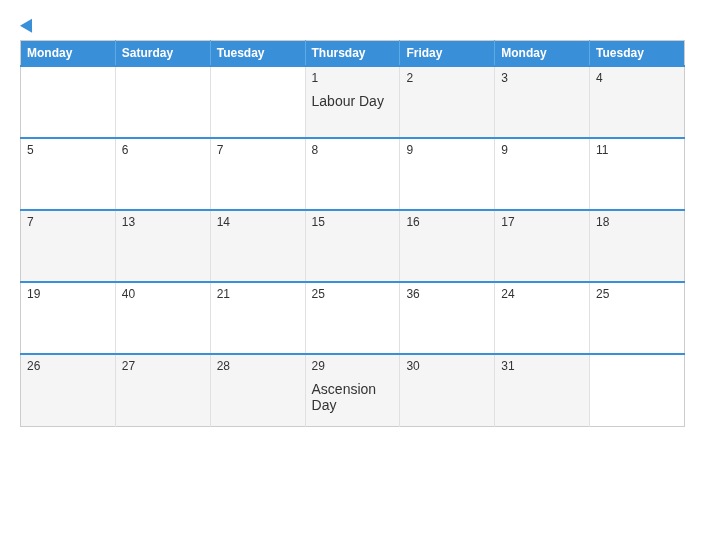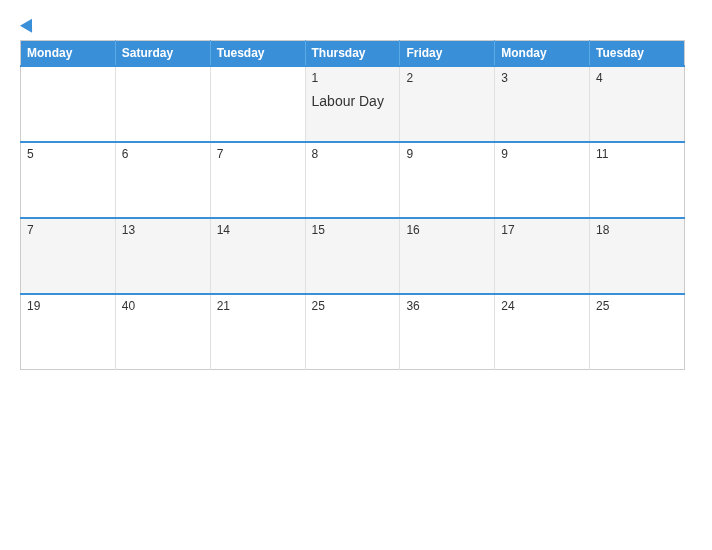--- a/index.html
+++ b/index.html
@@ -233,15 +233,37 @@
           <td>
             <span class="day-number">36</span>
           </td>
           <td>
             <span class="day-number">24</span>
           </td>
           <td>
             <span class="day-number">25</span>
           </td>
         </tr>
+        <tr>
+          <td>
+            <span class="day-number">26</span>
+          </td>
+          <td>
+            <span class="day-number">27</span>
+          </td>
+          <td>
+            <span class="day-number">28</span>
+          </td>
+          <td>
+            <span class="day-number">29</span>
+            <span class="event">Ascension Day</span>
+          </td>
+          <td>
+            <span class="day-number">30</span>
+          </td>
+          <td>
+            <span class="day-number">31</span>
+          </td>
+          <td class="empty-cell"></td>
+        </tr>
       </tbody>
   </table>
 </div>
 
 </body></html>

